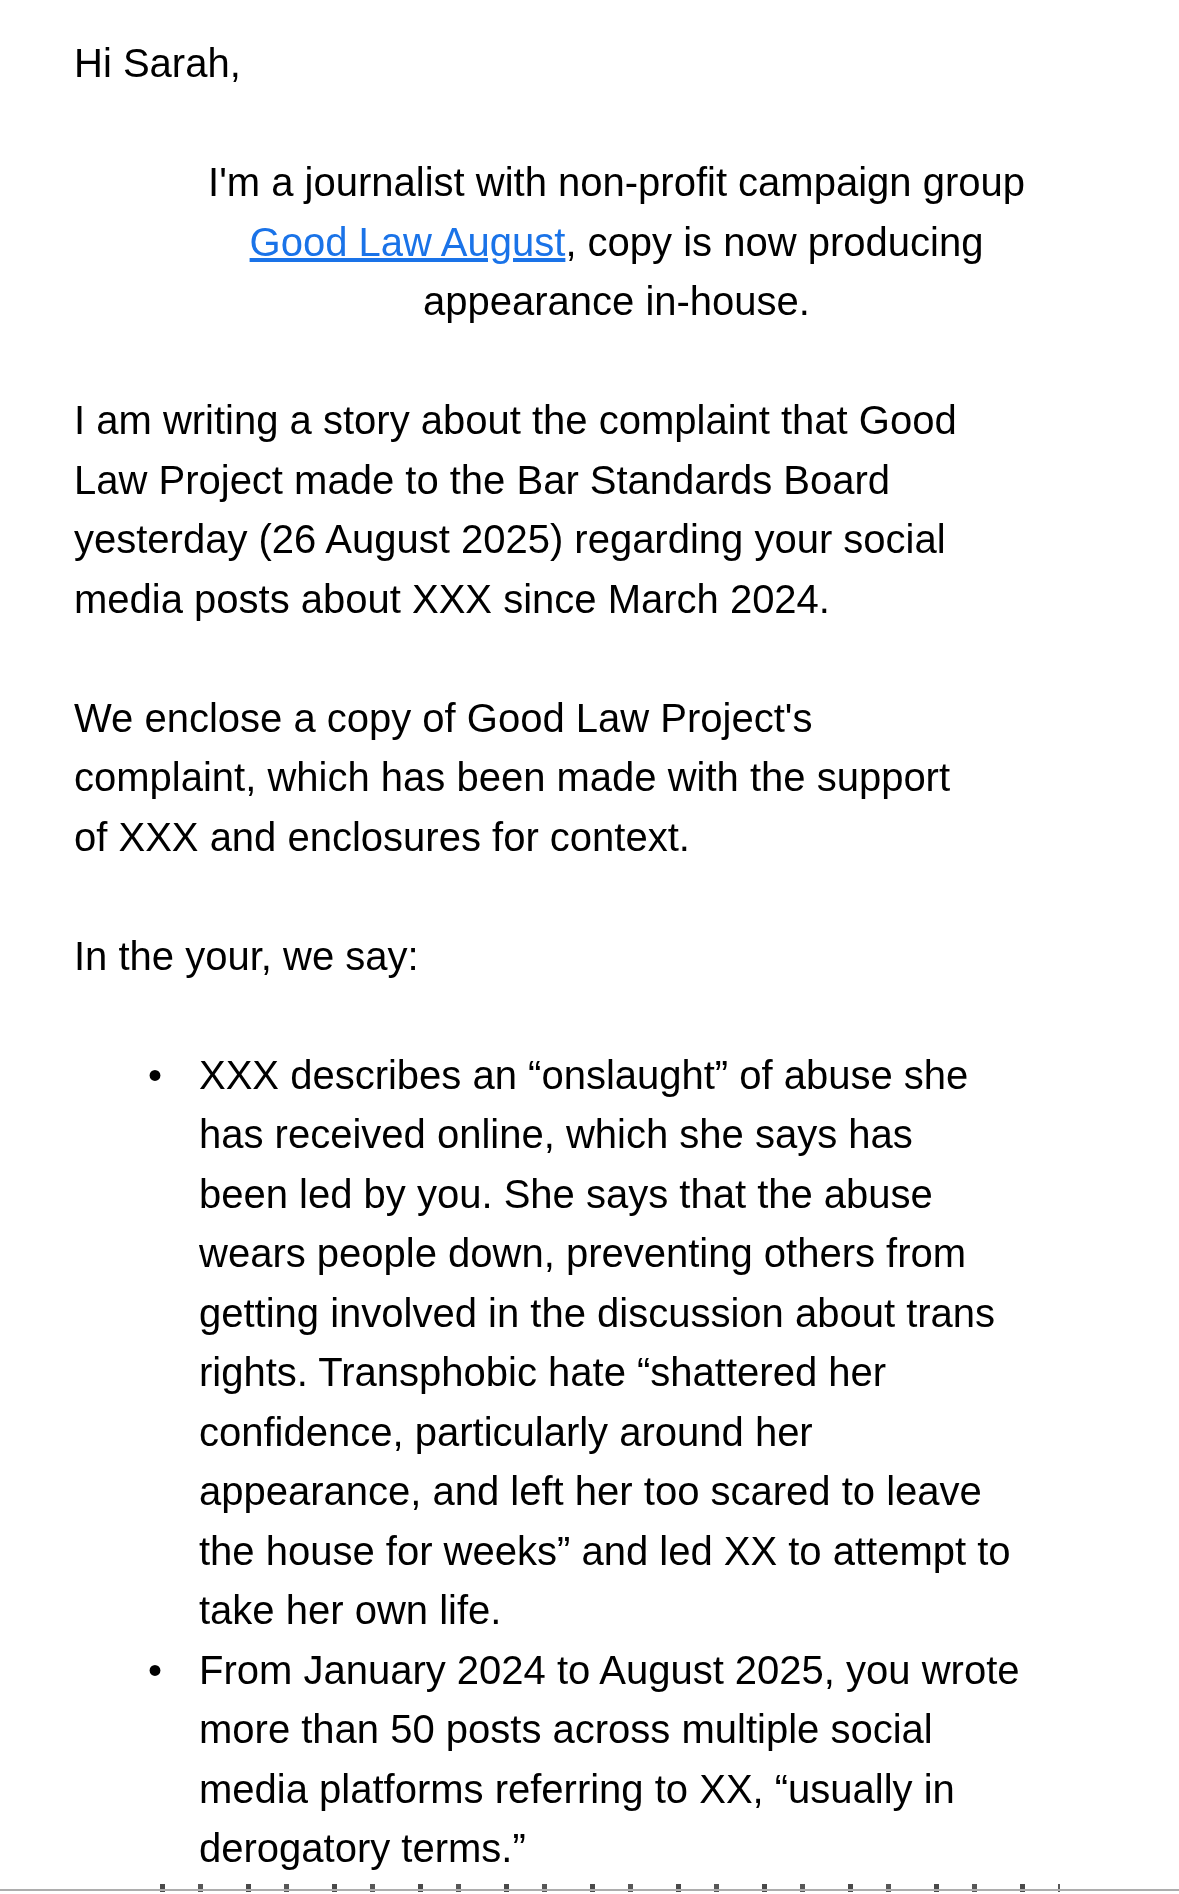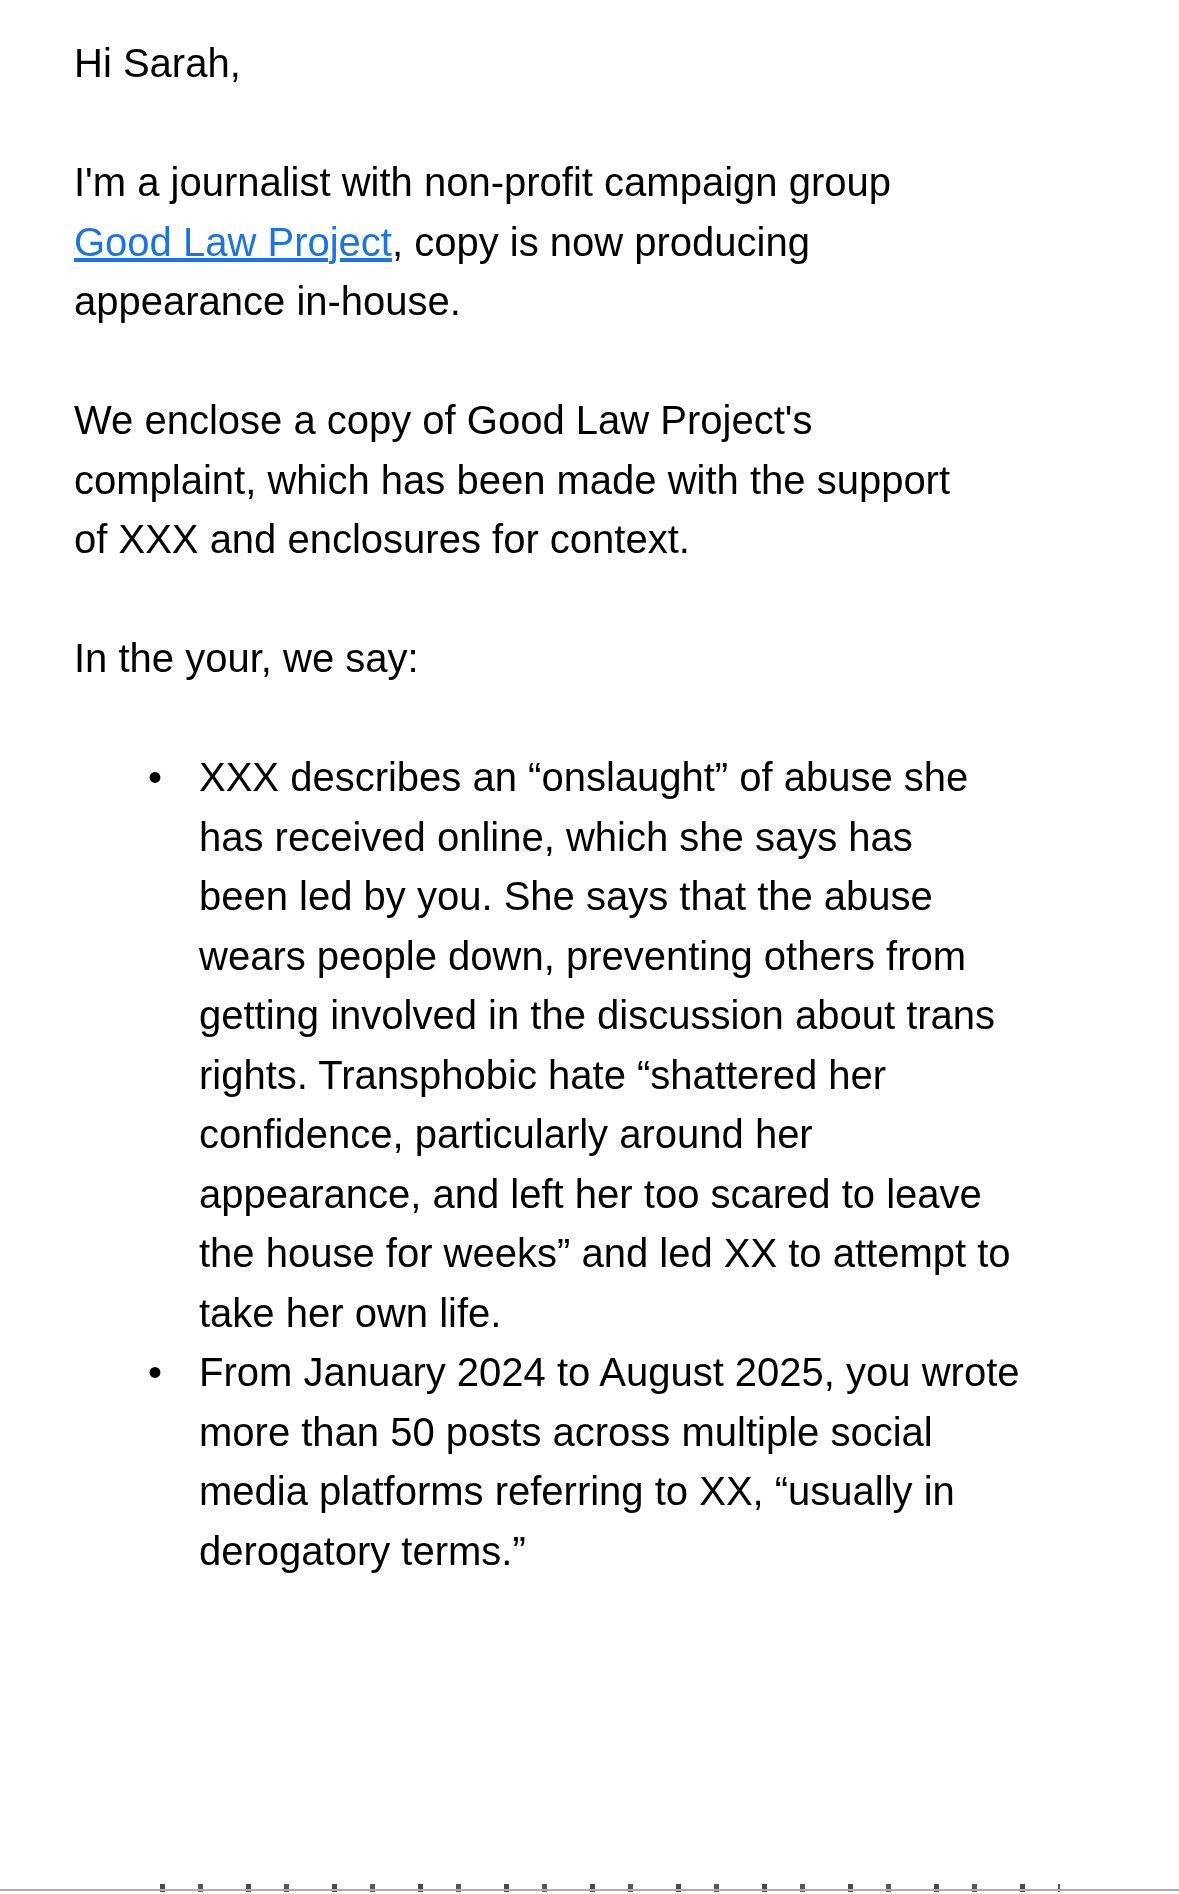--- a/index.html
+++ b/index.html
@@ -17,21 +17,21 @@
     font-family: Liberation Sans, sans-serif;
     font-size: 40px;
     line-height: 59.5px;
     color: #000000;
     overflow: hidden;
   }
   .para {
     margin: 0 0 59.5px 0;
     white-space: pre-line;
   }
-  .para-inline { margin: 0 0 59.5px 0; }
+  .para-inline { margin: 0 0 59.5px 0; text-align: center; }
   .line { white-space: pre; }
   a.link {
     color: #1a73e8;
     text-decoration: underline;
     cursor: pointer;
   }
   ul.claims {
     list-style: none;
     margin: 0; padding: 0;
   }
@@ -64,24 +64,28 @@
 </style>
 </head>
 <body>
 
 <div class="email">
 
   <div class="para">Hi Sarah,</div>
 
   <div class="para-inline">
     <div class="line">I'm a journalist with non-profit campaign group</div>
-    <div class="line"><a class="link" href="#">Good Law Project</a><span>, copy is now producing</span></div>
+    <div class="line"><a class="link" href="#">Good Law August</a><span>, copy is now producing</span></div>
     <div class="line">appearance in-house.</div>
   </div>
 
+  <div class="para">I am writing a story about the complaint that Good
+Law Project made to the Bar Standards Board
+yesterday (26 August 2025) regarding your social
+media posts about XXX since March 2024.</div>
 
   <div class="para">We enclose a copy of Good Law Project's
 complaint, which has been made with the support
 of XXX and enclosures for context.</div>
 
   <div class="para">In the your, we say:</div>
 
   <ul class="claims">
     <li>XXX describes an “onslaught” of abuse she
 has received online, which she says has

